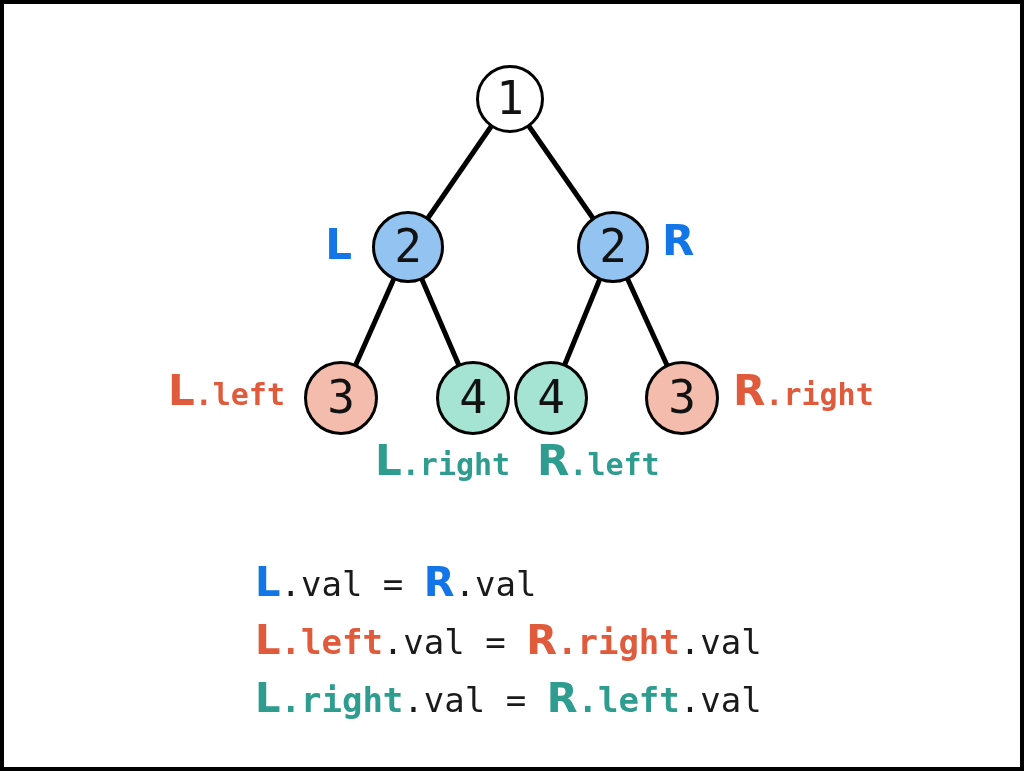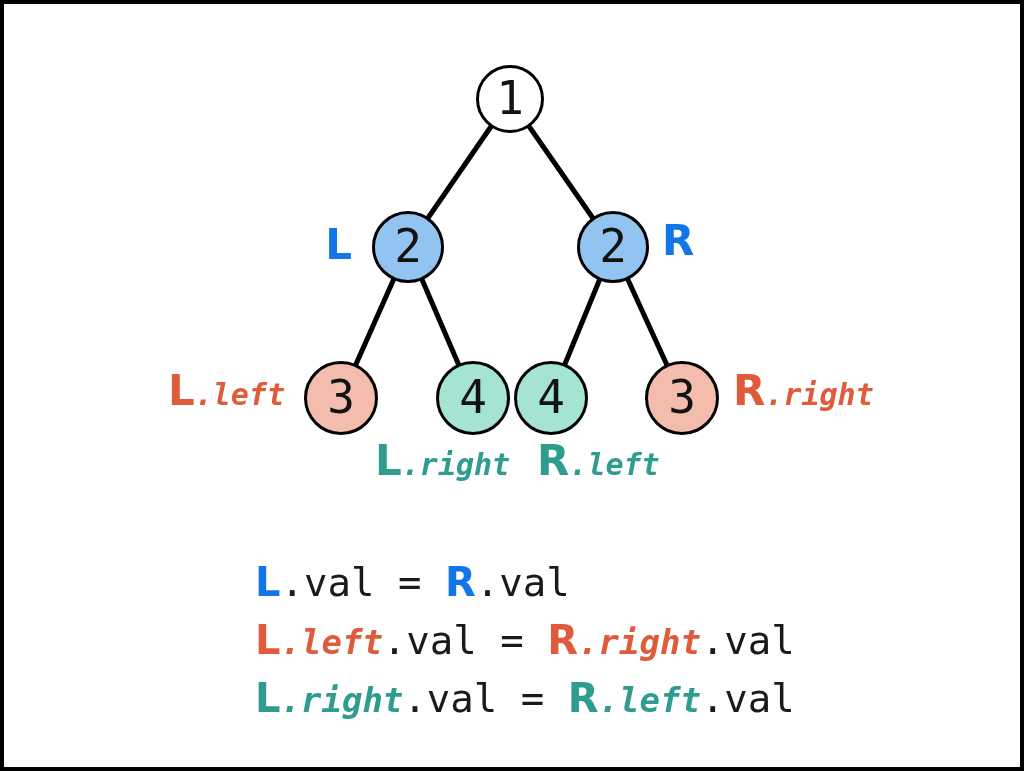--- a/index.html
+++ b/index.html
@@ -42,35 +42,34 @@
   }
   .seg-letter {
     font-family: "DejaVu Sans", "Liberation Sans", sans-serif;
     font-weight: bold;
     line-height: 1;
   }
   .seg-accent {
     font-family: "DejaVu Sans Mono", monospace;
     font-weight: bold;
     line-height: 1;
-    font-style: italic;
   }
   .seg-plain {
     font-family: "DejaVu Sans Mono", monospace;
     font-weight: normal;
     color: #1a1a1a;
     line-height: 1;
   }
   
   .label .seg-letter { font-size: 42px; }
   .label .seg-accent { font-size: 30px; }
   
   .equation-line .seg-letter { font-size: 40px; }
   .equation-line .seg-accent { font-size: 34px; }
-  .equation-line .seg-plain  { font-size: 39px; }
+  .equation-line .seg-plain  { font-size: 34px; }
 </style>
 </head>
 <body>
 
 <div class="canvas">
   <svg class="edges" xmlns="http://www.w3.org/2000/svg" viewBox="0 0 1024 771">
       <line x1="510" y1="99" x2="408" y2="247" stroke="#000000" stroke-width="5"></line>
       <line x1="510" y1="99" x2="613" y2="247" stroke="#000000" stroke-width="5"></line>
       <line x1="408" y1="247" x2="341" y2="398" stroke="#000000" stroke-width="5"></line>
       <line x1="408" y1="247" x2="473" y2="398" stroke="#000000" stroke-width="5"></line>

